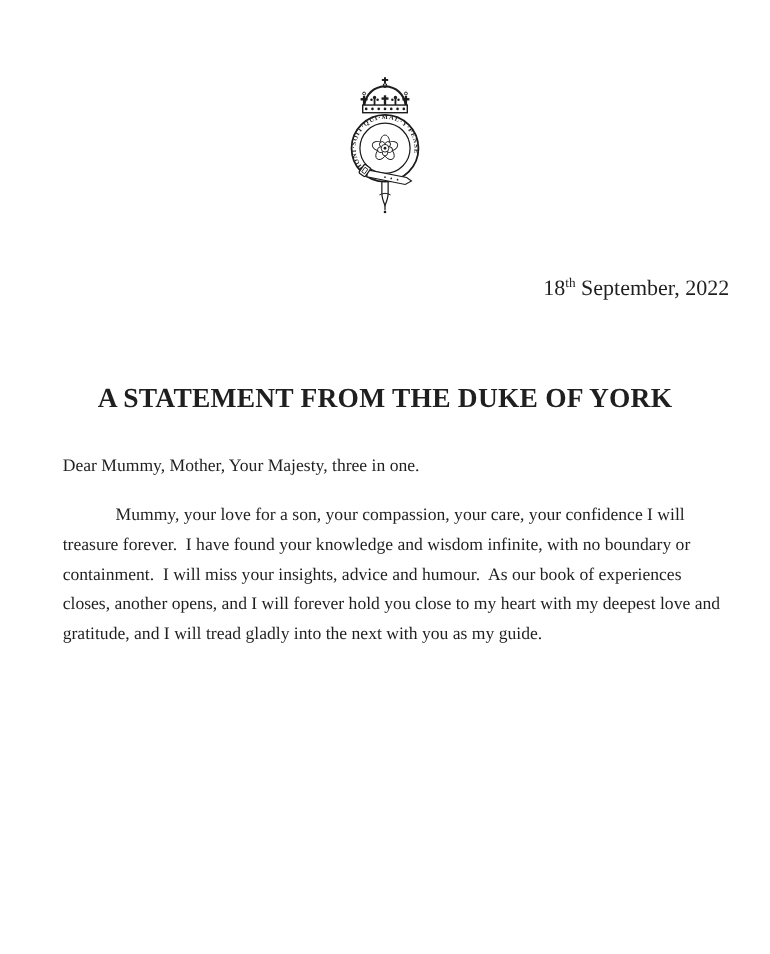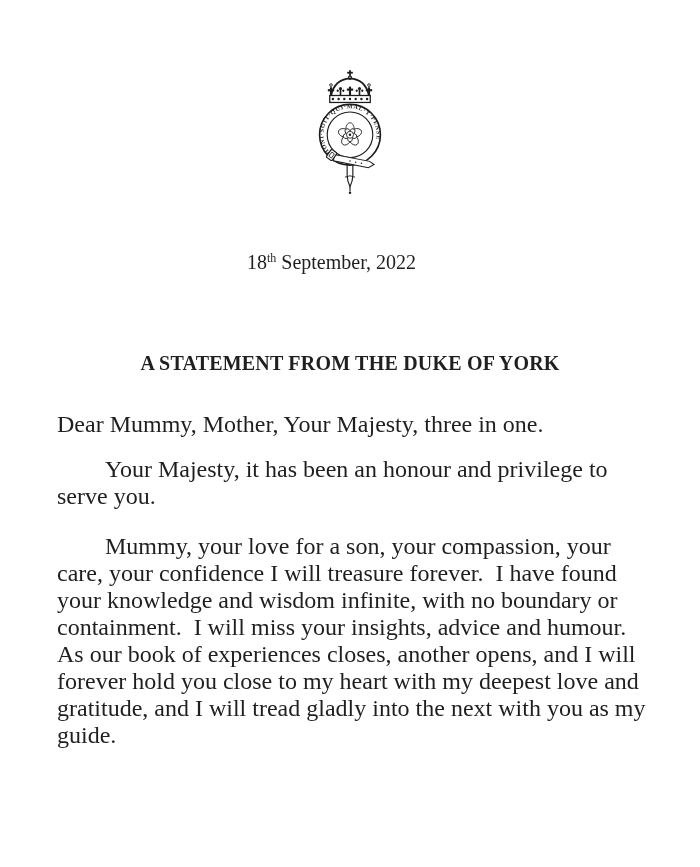--- a/index.html
+++ b/index.html
@@ -14,43 +14,43 @@
   }
   .crest-wrap {
     padding-top: 70px;
     display: flex;
     justify-content: center;
   }
   .crest-wrap svg { display: block; }
   .date-line {
     margin-top: 52px;
     padding-right: 37px;
-    text-align: center;
+    text-align: right;
     font-size: 20px;
     line-height: 27px;
     white-space: pre;
   }
   .ord {
     font-size: 12px;
     position: relative;
     top: -7px;
     letter-spacing: 0;
   }
   .title {
     margin: 71px 0 0 0;
     text-align: center;
-    font-size: 20px;
+    font-size: 25px;
     line-height: 27px;
     font-weight: 700;
     letter-spacing: 0.2px;
   }
   .body {
     margin-top: 34px;
     padding: 0 40px 0 57px;
-    font-size: 24px;
+    font-size: 16px;
     line-height: 27px;
   }
   .body p {
     margin: 0;
     white-space: pre-wrap;
   }
   .indent { text-indent: 48px; }
   .p-salutation { margin-bottom: 18px !important; }
   .p-majesty    { margin-bottom: 23px !important; }
   .p-mother     { margin-bottom: 8px  !important; }
@@ -141,17 +141,16 @@
       </g>
     </svg>
   </div>
 
   <div class="date-line"><span>18</span><span class="ord">th</span><span> September, 2022</span></div>
 
   <h1 class="title">A STATEMENT FROM THE DUKE OF YORK</h1>
 
   <main class="body">
     <p class="p-salutation">Dear Mummy, Mother, Your Majesty, three in one.</p>
-    <p class="indent p-majesty">Your Majesty, it has been an honour and privilege to serve you.</p>
     <p class="indent p-mummy">Mummy, your love for a son, your compassion, your care, your confidence I will treasure forever.  I have found your knowledge and wisdom infinite, with no boundary or containment.  I will miss your insights, advice and humour.  As our book of experiences closes, another opens, and I will forever hold you close to my heart with my deepest love and gratitude, and I will tread gladly into the next with you as my guide.</p>
   </main>
 
 </div>
 
 </body></html>

